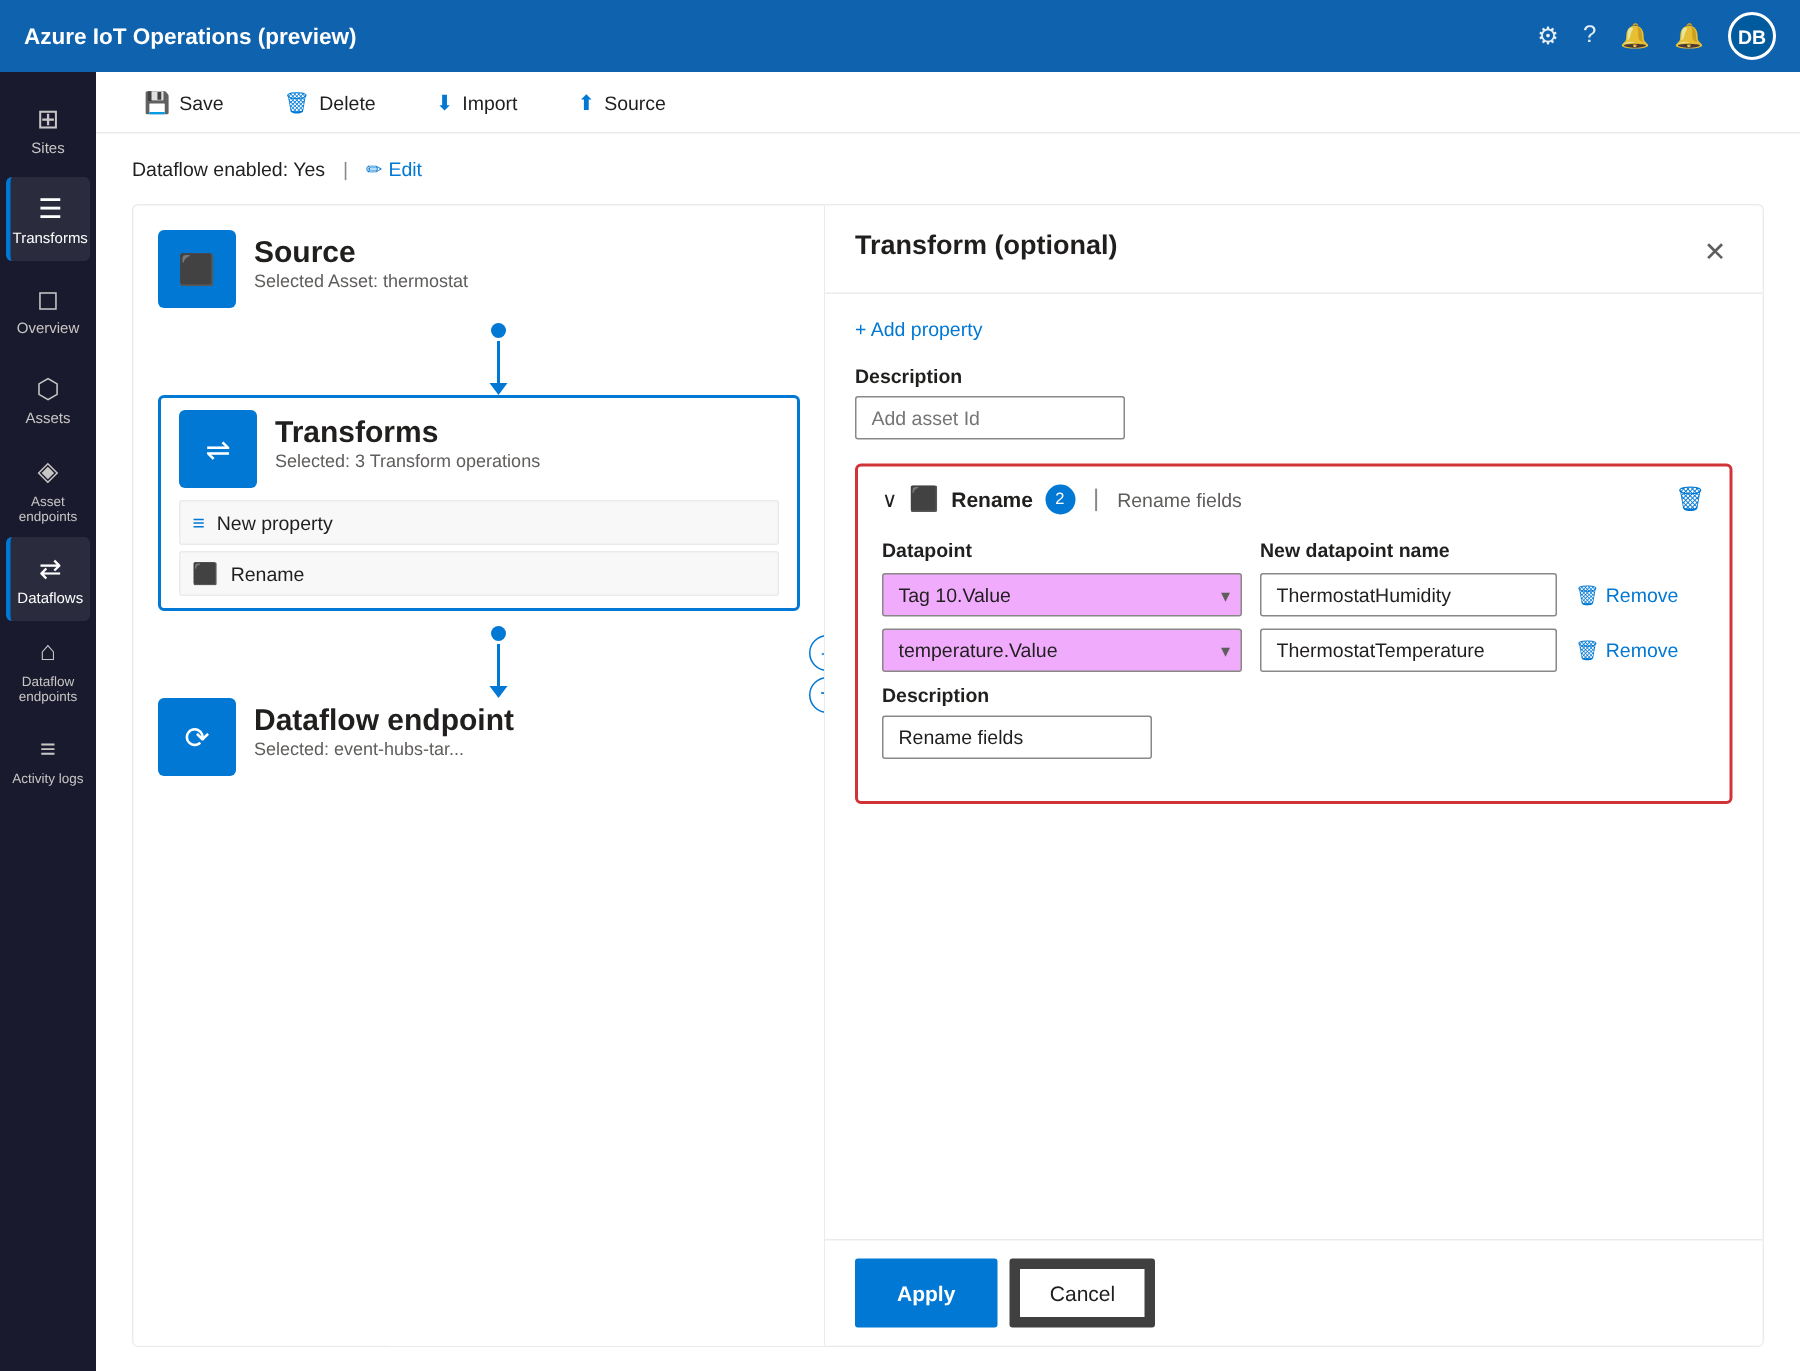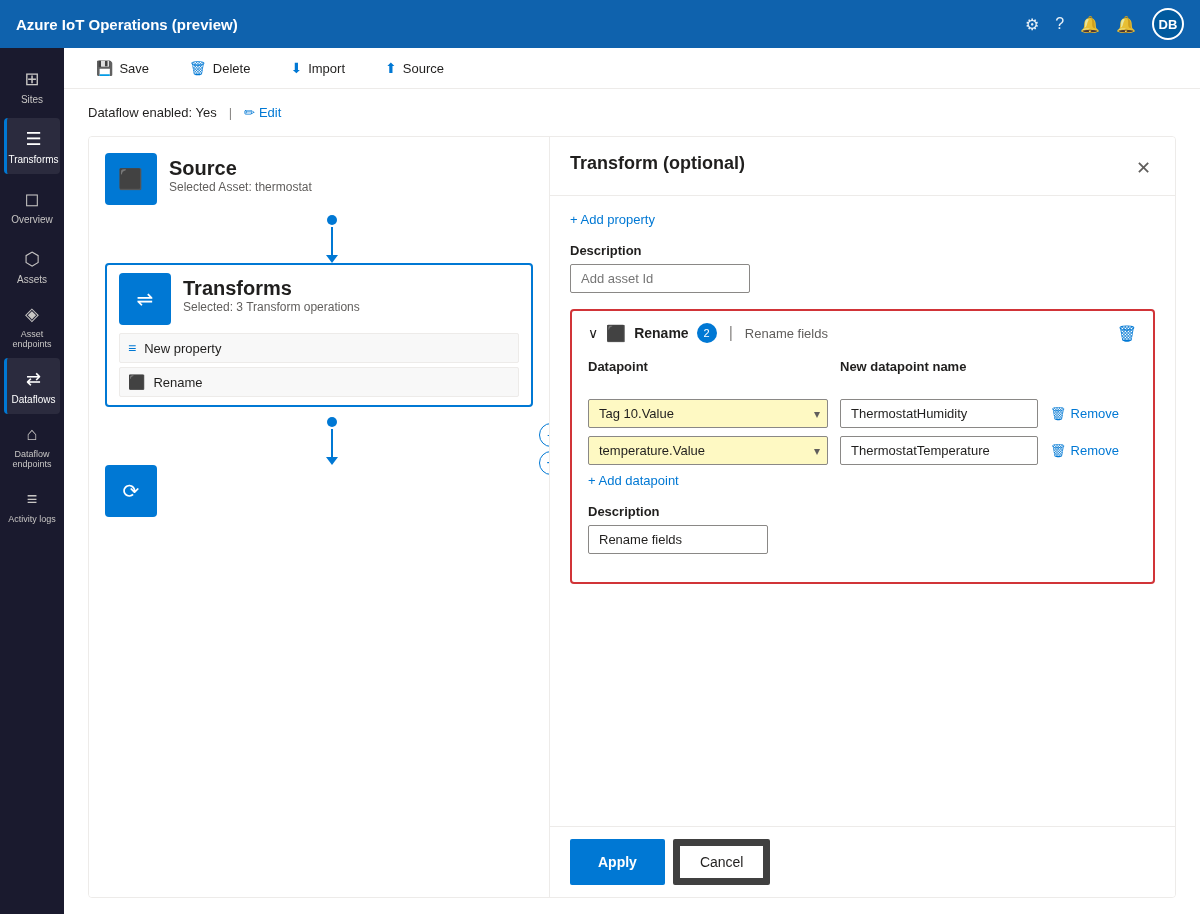--- a/index.html
+++ b/index.html
@@ -357,21 +357,21 @@
     .rename-fields-label { font-size: 13px; color: #605e5c; }
     .rename-delete { margin-left: auto; color: #0078d4; cursor: pointer; font-size: 16px; }
 
     
     .datapoint-table {
       width: 100%;
     }
     .datapoint-header {
       display: flex;
       gap: 12px;
-      margin-bottom: 25px;
+      margin-bottom: 8px;
     }
     .dp-col-label {
       font-size: 13px;
       font-weight: 600;
       color: #201f1e;
     }
     .dp-col1 { flex: 0 0 240px; }
     .dp-col2 { flex: 0 0 180px; }
 
     .datapoint-row {
@@ -386,21 +386,21 @@
       display: flex;
       align-items: center;
     }
     .dp-select-inner {
       width: 100%;
       padding: 6px 28px 6px 10px;
       border: 1px solid #8a8886;
       border-radius: 2px;
       font-size: 13px;
       color: #201f1e;
-      background: #fef9c3;
+      background: #f0abfc;
       appearance: none;
       cursor: pointer;
     }
     .dp-select-arrow {
       position: absolute;
       right: 8px;
       color: #605e5c;
       font-size: 12px;
       pointer-events: none;
     }
@@ -632,20 +632,24 @@
             <div style="position:absolute; right:-30px; top:8px; display:flex; flex-direction:column; gap:4px;">
               <div class="add-btn-circle">+</div>
               <div class="add-btn-circle" style="font-size:16px;">−</div>
             </div>
           </div>
 
           <div class="endpoint-node">
             <div class="endpoint-icon">
               <span>⟳</span>
             </div>
+            <div class="node-info">
+              <div class="node-title">Dataflow endpoint</div>
+              <div class="node-subtitle">Selected: event-hubs-tar...</div>
+            </div>
           </div>
         </div>
 
         <div class="right-panel">
 
           <div class="panel-header">
             <span class="panel-title">Transform (optional)</span>
             <button class="close-btn">✕</button>
           </div>
 
@@ -699,23 +703,20 @@
                     </select>
                     <span class="dp-select-arrow">▾</span>
                   </div>
                   <input class="dp-name-input" type="text" value="ThermostatTemperature" style="">
                   <button class="dp-remove-btn">
                     <span>🗑</span>
                     <span>Remove</span>
                   </button>
                 </div>
 
-                <div class="add-datapoint-row">
-                  <span>+ Add datapoint</span>
-                </div>
 
                 <div class="field-group">
                   <div class="rename-desc-label">Description</div>
                   <input class="rename-desc-input" type="text" value="Rename fields" style="">
                 </div>
               </div>
             </div>
           </div>
 
           <div class="panel-footer">

